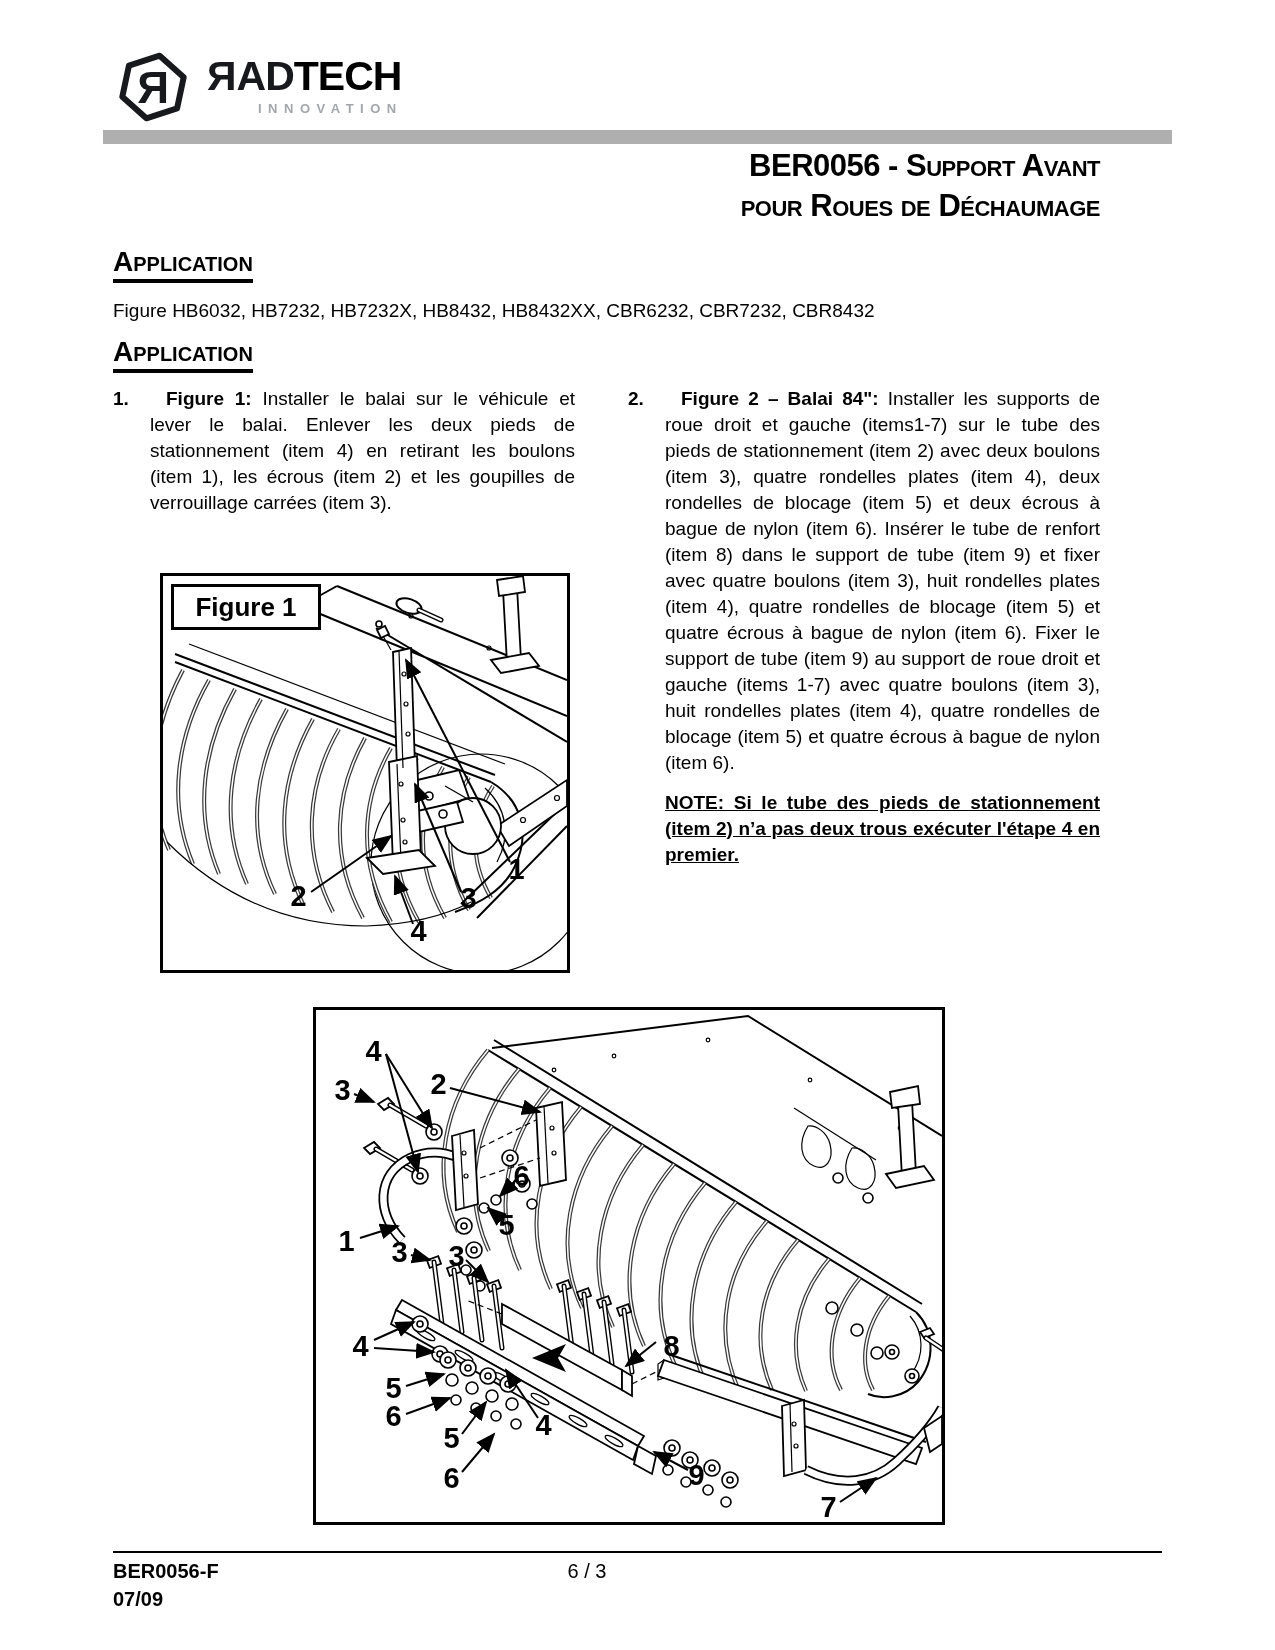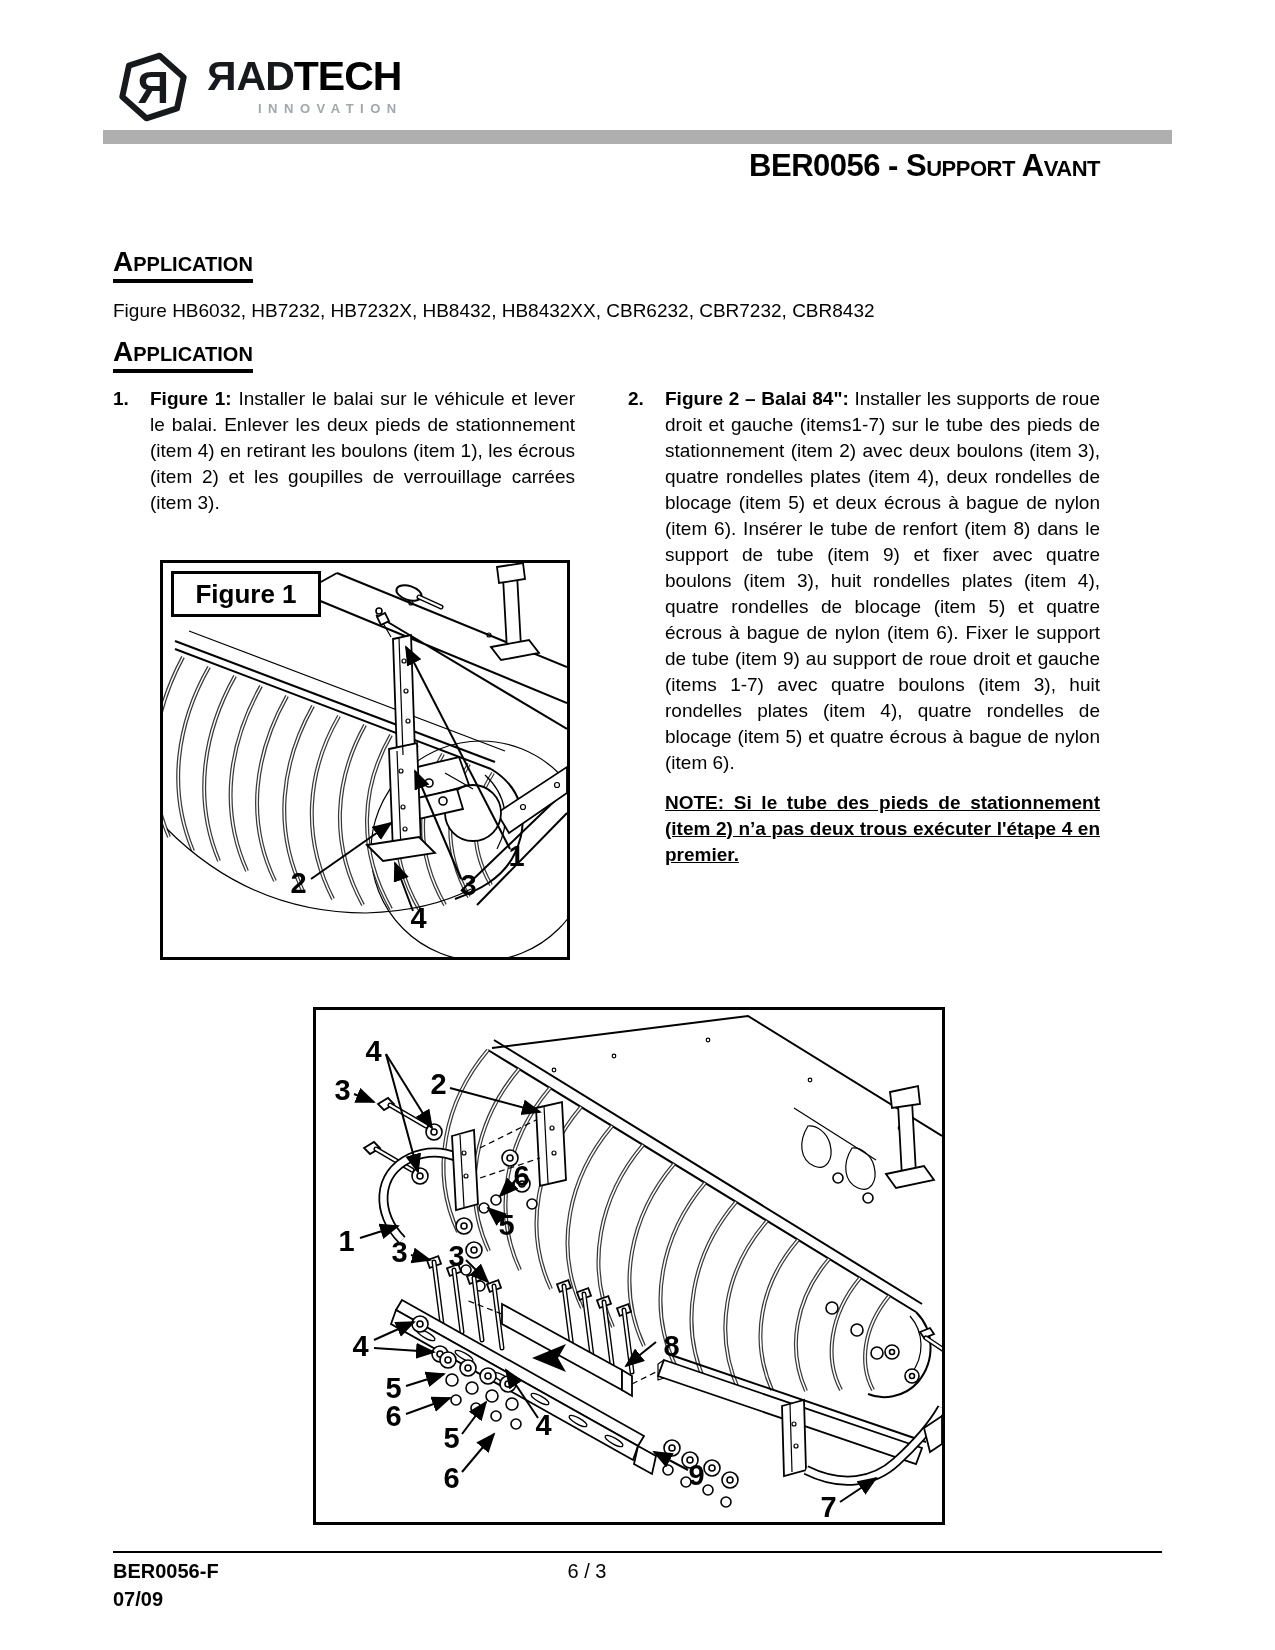--- a/index.html
+++ b/index.html
@@ -24,28 +24,28 @@
   .app-head{left:113px;top:246px;}
   .app-body{position:absolute;left:113px;top:300px;width:1000px;font-size:19px;}
   .inst-head{left:113px;top:336px;}
   
   .col{position:absolute;top:386px;font-size:19px;line-height:26px;}
   .col-left{left:113px;width:462px;}
   .col-right{left:628px;width:472px;}
   .step{display:flex;}
   .step-num{width:37px;font-weight:700;flex:0 0 37px;}
   .step-body{flex:1;text-align:justify;}
-  .lead{font-weight:700;}
+  .lead{font-weight:700;margin-left:16px;}
   .note{display:flex;margin-top:14px;}
   .note-ind{width:37px;flex:0 0 37px;}
   .note-body{flex:1;text-align:justify;font-weight:700;text-decoration:underline;}
   .note-label{text-decoration:underline;}
   
   .figure{position:absolute;border:3px solid #000;background:#fff;}
-  .fig1{left:160px;top:560px;width:404px;height:394px;}
+  .fig1{left:160px;top:573px;width:404px;height:394px;}
   .fig2{left:313px;top:1007px;width:626px;height:512px;}
   .fig-art{position:absolute;left:0;top:0;}
   .fig-caption{position:absolute;border:3px solid #000;background:#fff;display:flex;
                align-items:center;justify-content:center;font-size:26px;font-weight:700;}
   .cap1{left:8px;top:8px;width:144px;height:40px;}
   .cap2{left:422px;top:2px;width:197px;height:40px;}
   .callout{position:absolute;transform:translate(-50%,-50%);font-size:29px;font-weight:900;
            line-height:1;letter-spacing:-1px;}
   
   .ln1{stroke:#000;stroke-width:2;fill:none}
@@ -85,20 +85,21 @@
         <span class="rev">R</span><span>AD</span><span class="gray">TECH</span>
       </div>
       <div class="logo-tag">INNOVATION</div>
     </div>
   </div>
 
   <div class="graybar"></div>
 
   <div class="title-right">
     <div>BER0056 - Support Avant</div>
+    <div>pour Roues de Déchaumage</div>
   </div>
 
   <div class="sec-head app-head">
     <span>Application</span>
   </div>
   <div class="app-body">Figure HB6032, HB7232, HB7232X, HB8432, HB8432XX, CBR6232, CBR7232, CBR8432</div>
 
   <div class="sec-head inst-head">
     <span>Application</span>
   </div>

